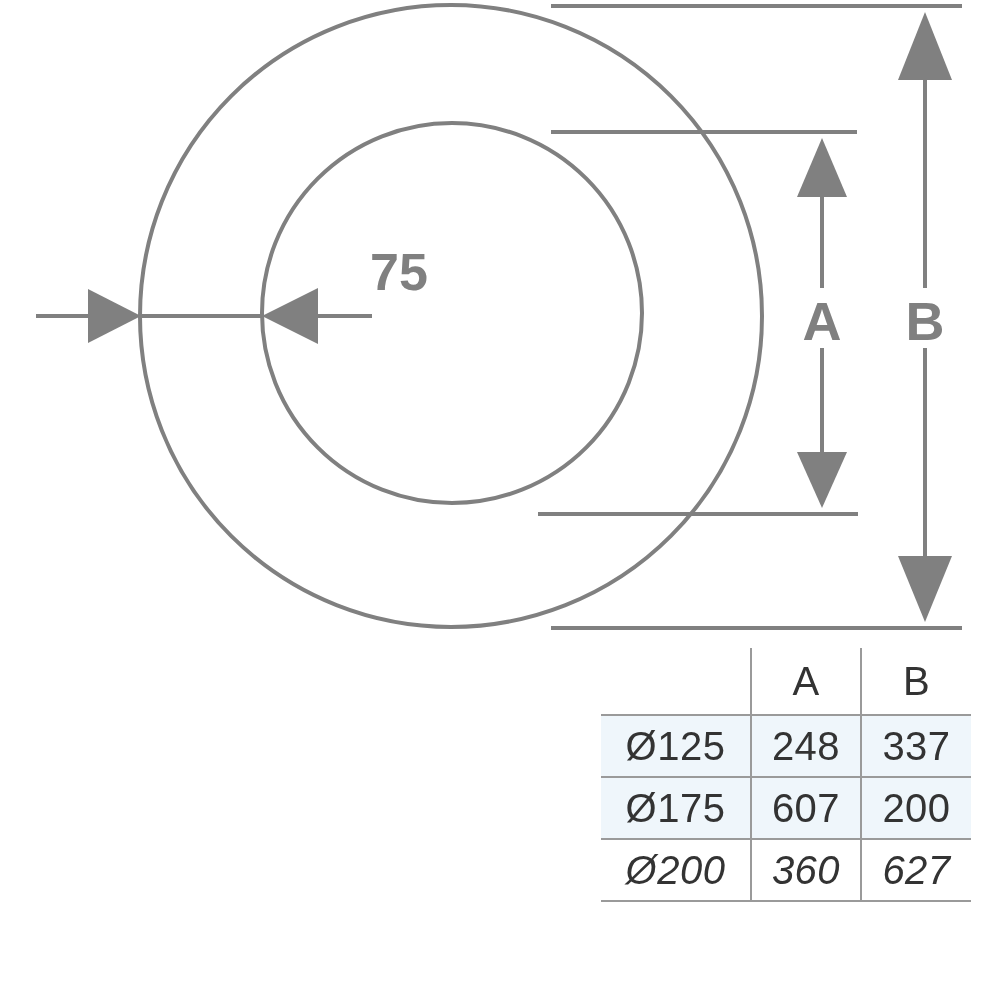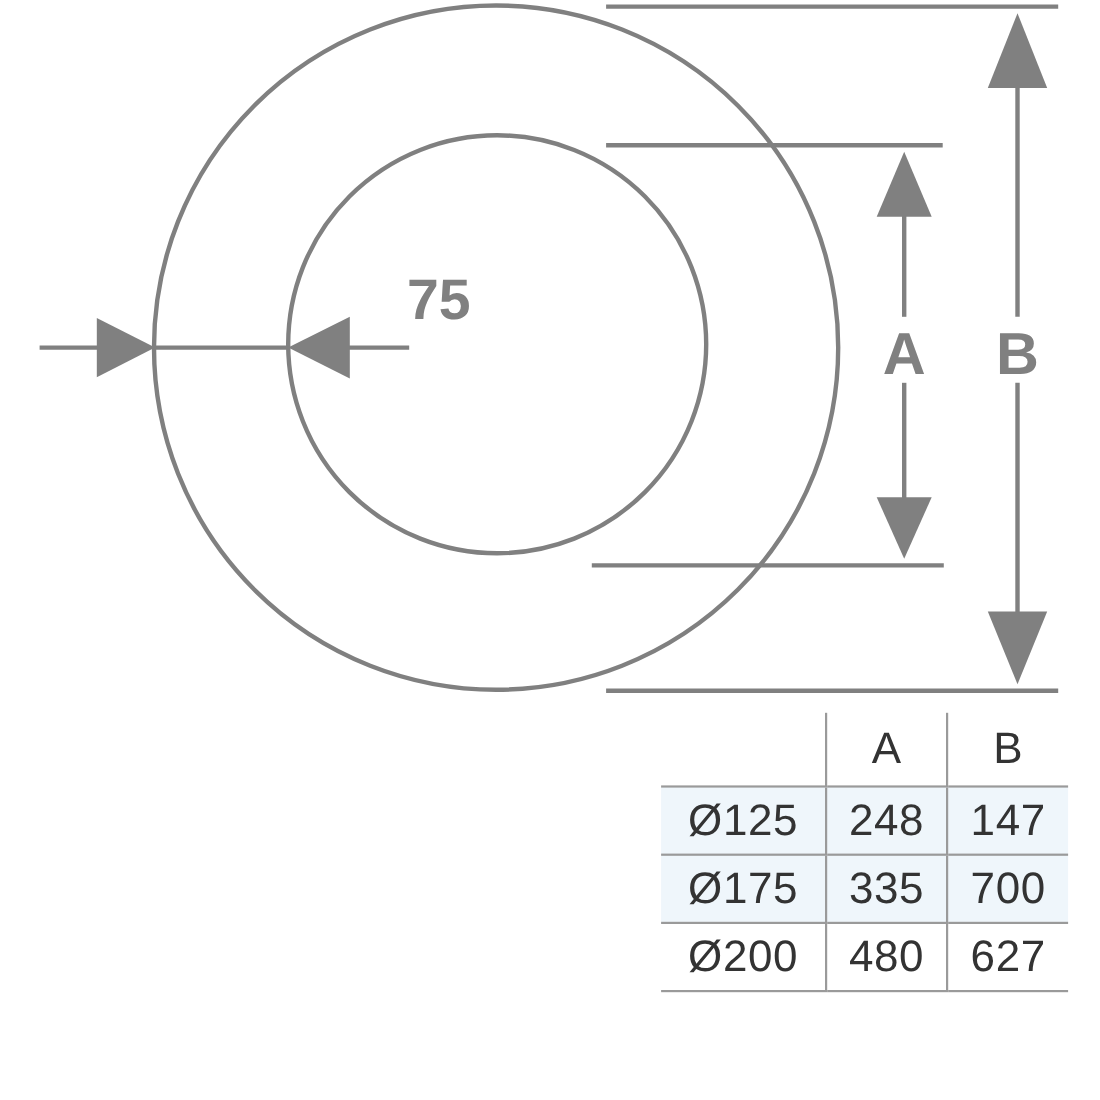--- a/index.html
+++ b/index.html
@@ -47,21 +47,21 @@
     letter-spacing:0.5px;
     white-space:nowrap;
   }
   table.spec th{color:#333333;}
 
   
   table.spec .sep{border-left:2px solid #9a9a9a;}
 
   
   table.spec tbody tr{border-top:2px solid #9a9a9a;margin-top:29px;}
-  table.spec tbody tr:last-child{border-bottom:2px solid #9a9a9a;}
+  table.spec tbody tr:last-child{border-bottom:2px solid #9a9a9a;font-style:italic;}
 
   table.spec tbody tr.tint td{background:#eff6fb;}
 
   
   table.spec thead th{height:66px;}
 </style>
 </head>
 <body>
 
 <div id="root">
@@ -115,28 +115,28 @@
       <tr>
         <th></th>
         <th class="sep">A</th>
         <th class="sep">B</th>
       </tr>
     </thead>
     <tbody>
       <tr class="tint">
         <td>Ø125</td>
         <td class="sep">248</td>
-        <td class="sep">147</td>
+        <td class="sep">337</td>
       </tr>
       <tr class="tint">
         <td>Ø175</td>
-        <td class="sep">335</td>
-        <td class="sep">700</td>
+        <td class="sep">607</td>
+        <td class="sep">200</td>
       </tr>
       <tr>
         <td>Ø200</td>
-        <td class="sep">480</td>
+        <td class="sep">360</td>
         <td class="sep">627</td>
       </tr>
     </tbody>
   </table>
 
 </div>
 
 </body></html>

